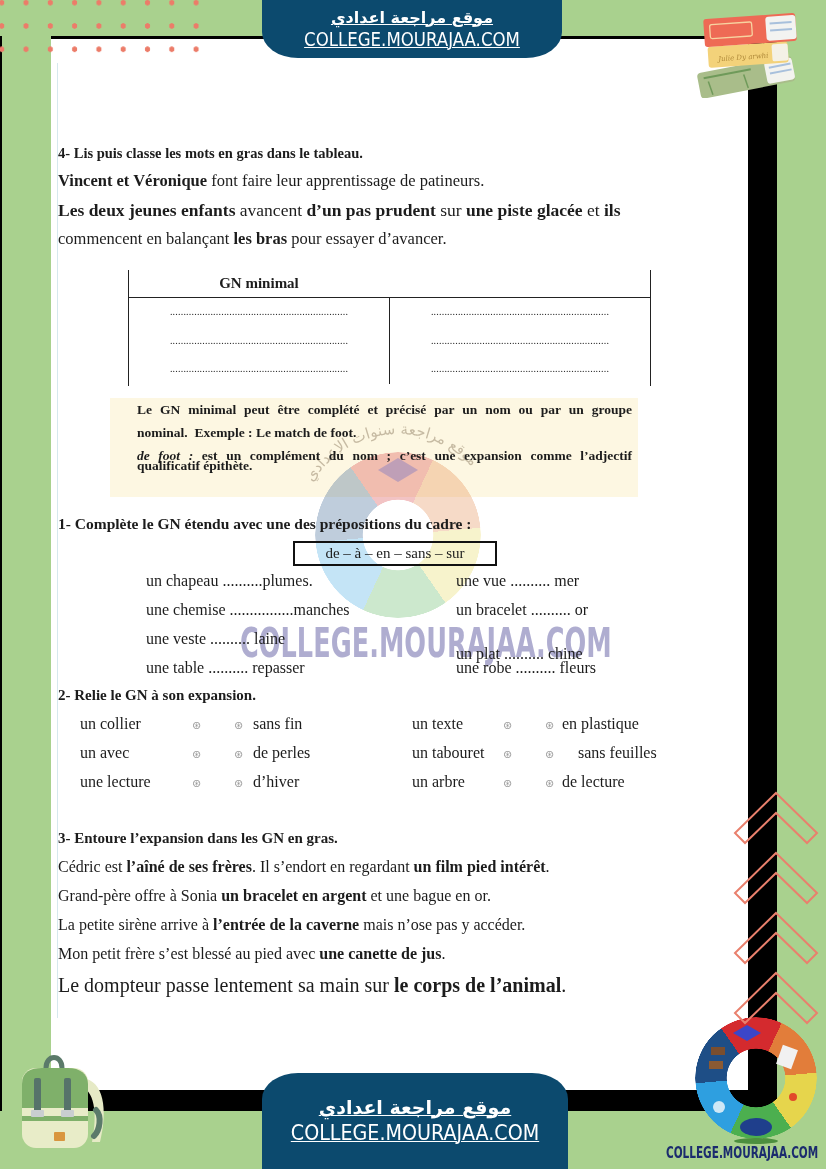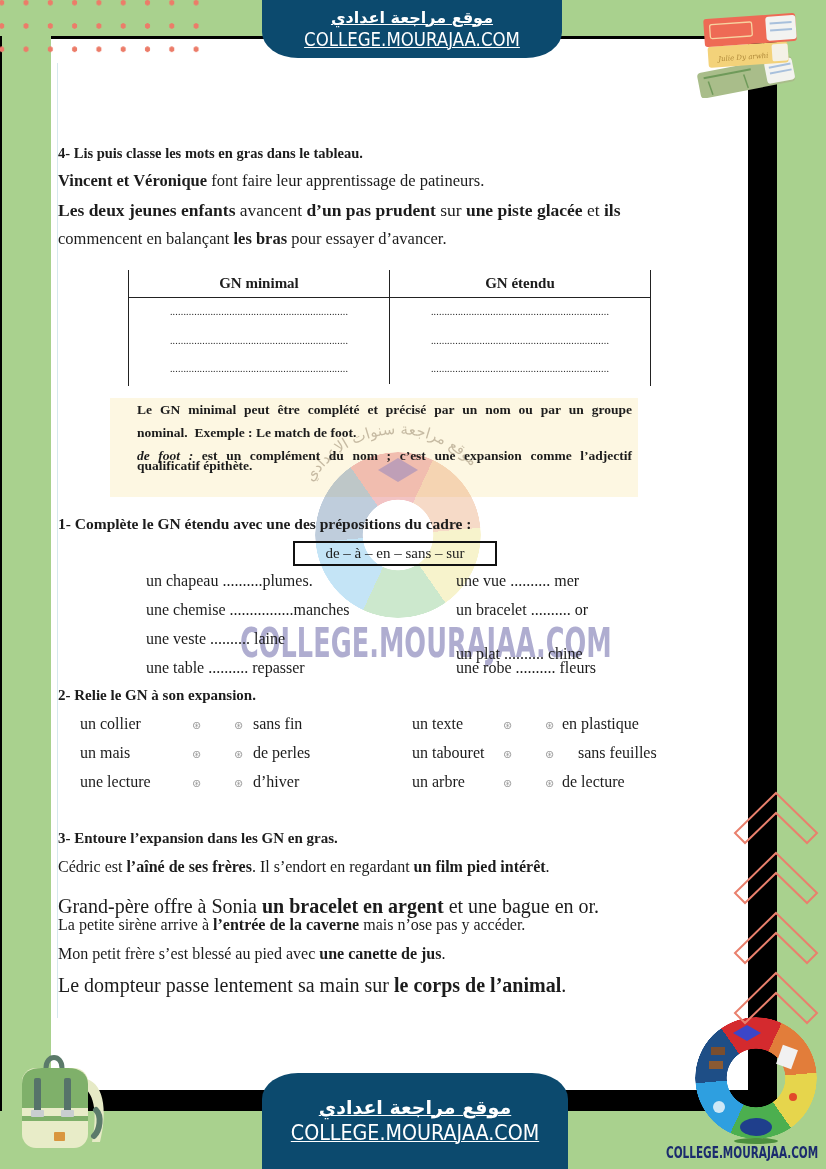--- a/index.html
+++ b/index.html
@@ -139,21 +139,20 @@
 <div class="abs wm-text">COLLEGE.MOURAJAA.COM</div>
 
 <div class="txt h" style="left:58px; top:144.7px; font-size:14.5px;">4- Lis puis classe les mots en gras dans le tableau.</div>
 <div class="txt" style="left:58px; top:171.3px; font-size:16.5px;"><span class="b">Vincent et Véronique</span><span> font faire leur apprentissage de patineurs.</span></div>
 <div class="txt" style="left:58px; top:199.6px; font-size:17.5px;"><span class="b">Les deux jeunes enfants</span><span> avancent </span><span class="b">d’un pas prudent</span><span> sur </span><span class="b">une piste glacée</span><span> et </span><span class="b">ils</span></div>
 <div class="txt" style="left:58px; top:229.3px; font-size:16.5px;"><span>commencent en balançant </span><span class="b">les bras</span><span> pour essayer d’avancer.</span></div>
 
 <div class="abs gn-table">
   <div class="gn-head">
     <div class="gn-cell">GN minimal</div>
-    <div class="gn-cell">GN étendu</div>
   </div>
   <div class="gn-row">
     <div class="gn-cell">
         <span class="gn-dots">..................................................................</span>
       </div>
     <div class="gn-cell">
         <span class="gn-dots">..................................................................</span>
       </div>
   </div>
   <div class="gn-row">
@@ -193,21 +192,21 @@
 <div class="txt" style="left:456px; top:644px; font-size:16px;">un plat .......... chine</div>
 <div class="txt" style="left:456px; top:657.6px; font-size:16px;">une robe .......... fleurs</div>
 
 <div class="txt h" style="left:58px; top:686.4px; font-size:15px;">2- Relie le GN à son expansion.</div>
 
 <div class="txt" style="left:80px; top:713.6px; font-size:16px;">un collier</div>
 <span class="bullet" style="left:192px; top:720px;">⊛</span>
 <span class="bullet" style="left:234px; top:720px;">⊛</span>
 <div class="txt" style="left:253px; top:713.6px; font-size:16px;">sans fin</div>
 
-<div class="txt" style="left:80px; top:742.6px; font-size:16px;">un mais</div>
+<div class="txt" style="left:80px; top:742.6px; font-size:16px;">un avec</div>
 <span class="bullet" style="left:192px; top:749px;">⊛</span>
 <span class="bullet" style="left:234px; top:749px;">⊛</span>
 <div class="txt" style="left:253px; top:742.6px; font-size:16px;">de perles</div>
 
 <div class="txt" style="left:80px; top:771.6px; font-size:16px;">une lecture</div>
 <span class="bullet" style="left:192px; top:778px;">⊛</span>
 <span class="bullet" style="left:234px; top:778px;">⊛</span>
 <div class="txt" style="left:253px; top:771.6px; font-size:16px;">d’hiver</div>
 
 <div class="txt" style="left:412px; top:713.6px; font-size:16px;">un texte</div>
@@ -220,21 +219,21 @@
 <span class="bullet" style="left:545px; top:749px;">⊛</span>
 <div class="txt" style="left:562px; top:742.6px; font-size:16px;margin-left:16px;">sans feuilles</div>
 
 <div class="txt" style="left:412px; top:771.6px; font-size:16px;">un arbre</div>
 <span class="bullet" style="left:503px; top:778px;">⊛</span>
 <span class="bullet" style="left:545px; top:778px;">⊛</span>
 <div class="txt" style="left:562px; top:771.6px; font-size:16px;">de lecture</div>
 
 <div class="txt h" style="left:58px; top:829.4px; font-size:15px;">3- Entoure l’expansion dans les GN en gras.</div>
 <div class="txt" style="left:58px; top:856.6px; font-size:16px;"><span>Cédric est </span><span class="b">l’aîné de ses frères</span><span>. Il s’endort en regardant </span><span class="b">un film pied intérêt</span><span>.</span></div>
-<div class="txt" style="left:58px; top:885.6px; font-size:20px;margin-top:8px;"><span>Grand-père offre à Sonia </span><span class="b">un bracelet en argent</span><span> et une bague en or.</span></div>
+<div class="txt" style="left:58px; top:885.6px; font-size:16px;"><span>Grand-père offre à Sonia </span><span class="b">un bracelet en argent</span><span> et une bague en or.</span></div>
 <div class="txt" style="left:58px; top:914.6px; font-size:16px;"><span>La petite sirène arrive à </span><span class="b">l’entrée de la caverne</span><span> mais n’ose pas y accéder.</span></div>
 <div class="txt" style="left:58px; top:943.6px; font-size:16px;"><span>Mon petit frère s’est blessé au pied avec </span><span class="b">une canette de jus</span><span>.</span></div>
 <div class="txt" style="left:58px; top:972.6px; font-size:20px;"><span>Le dompteur passe lentement sa main sur </span><span class="b">le corps de l’animal</span><span>.</span></div>
 
 <div class="abs pill bottom-pill">
   <div class="pill-ar">موقع مراجعة اعدادي</div>
   <div class="pill-url">COLLEGE.MOURAJAA.COM</div>
 </div>
 
 <svg class="abs backpack" viewBox="0 0 104 106">

